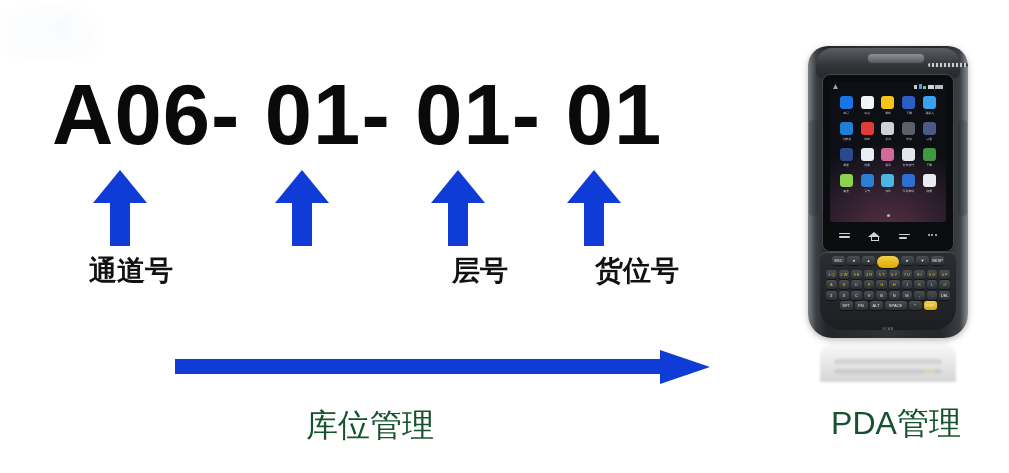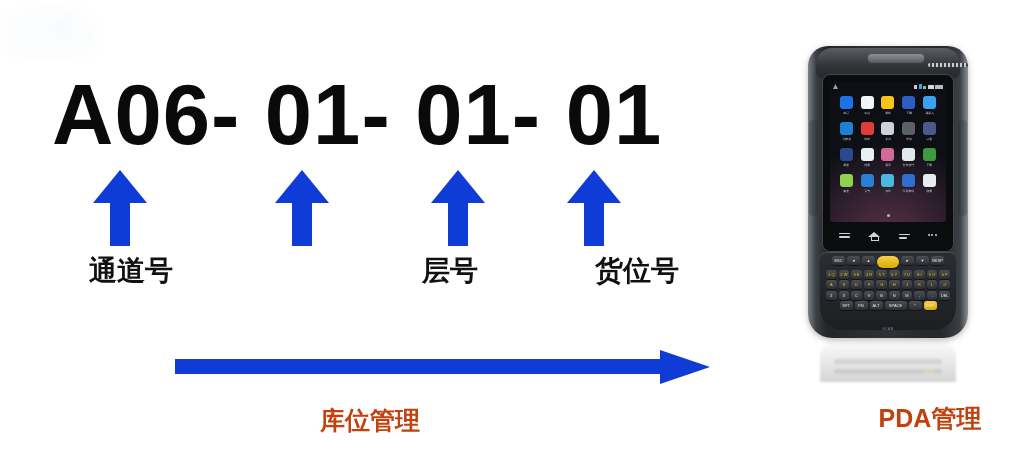--- a/index.html
+++ b/index.html
@@ -122,28 +122,28 @@
     left: 485px; top: 0;
     width: 0; height: 0;
     border-top: 17px solid transparent;
     border-bottom: 17px solid transparent;
     border-left: 50px solid var(--blue);
   }
 
   
   .caption {
     position: absolute;
-    font-size: 25px;
-    font-weight: bold;
-    color: #c2410c;
+    font-size: 32px;
+    font-weight: normal;
+    color: #14532d;
     white-space: nowrap;
     transform: translateX(-50%);
   }
   .caption-left  { left: 370px; top: 404px; }
-  .caption-right { left: 930px; top: 402px; }
+  .caption-right { left: 896px; top: 402px; }
 
   
   .pda-wrap {
     position: absolute;
     left: 808px;
     top: 46px;
     width: 160px;
     height: 300px;
   }
   .pda-body {
@@ -423,21 +423,21 @@
   <div class="arrow-up" style="left:431px; top:170px;">
     <div class="head"></div>
     <div class="shaft"></div>
   </div>
   <div class="arrow-up" style="left:567px; top:170px;">
     <div class="head"></div>
     <div class="shaft"></div>
   </div>
 
   <div class="seg-label" style="left:131px;">通道号</div>
-  <div class="seg-label" style="left:450px;">层号</div>
+  <div class="seg-label" style="left:480px;">层号</div>
   <div class="seg-label" style="left:637px;">货位号</div>
 
   <div class="seq-arrow">
     <div class="bar"></div>
     <div class="tip"></div>
   </div>
 
   <div class="caption caption-left">库位管理</div>
   <div class="caption caption-right">PDA管理</div>
 

